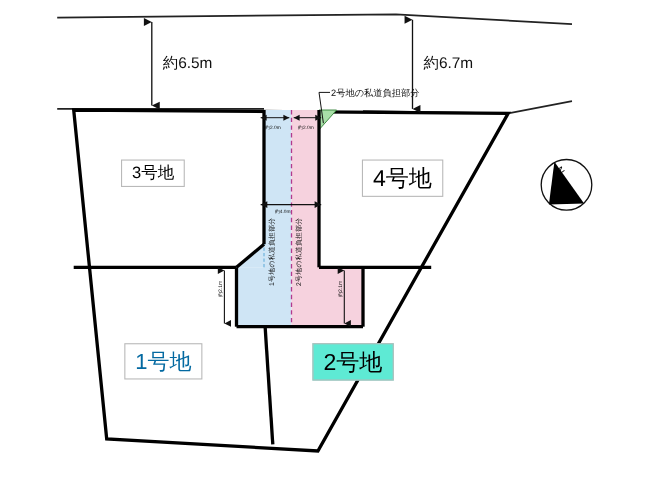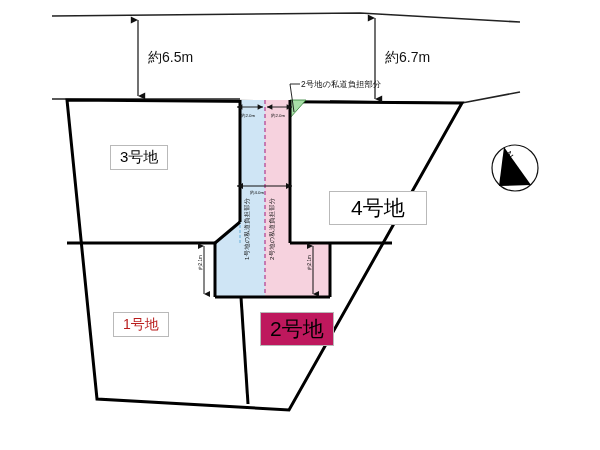--- a/index.html
+++ b/index.html
@@ -187,27 +187,27 @@
     </g>
 
   </svg>
 
   <div class="plot-box" style="position:absolute;left:110px;top:145px;background:#ffffff;
               border:1px solid #b9b9b9;padding:2px 9px;">
     <span class="plot-text-html" style="font-size:15px;color:#000;font-family:'Liberation Sans',sans-serif;">3号地</span>
   </div>
 
   <div class="plot-box" style="position:absolute;left:329px;top:145px;background:#ffffff;
-              border:1px solid #b9b9b9;padding:2px 21px;margin-top:46px;">
+              border:1px solid #b9b9b9;padding:2px 9px;">
     <span class="plot-text-html" style="font-size:21px;color:#000;font-family:'Liberation Sans',sans-serif;">4号地</span>
   </div>
 
   <div class="plot-box" style="position:absolute;left:113px;top:312px;background:#ffffff;
               border:1px solid #b9b9b9;padding:2px 9px;">
-    <span class="plot-text-html" style="font-size:14px;color:#b91c1c;font-family:'Liberation Sans',sans-serif;">1号地</span>
-  </div>
-
-  <div class="plot-box" style="position:absolute;left:260px;top:312px;background:#be185d;
+    <span class="plot-text-html" style="font-size:20px;color:#0369a1;font-family:'Liberation Sans',sans-serif;">1号地</span>
+  </div>
+
+  <div class="plot-box" style="position:absolute;left:284px;top:312px;background:#5eead4;
               border:1px solid #b9b9b9;padding:2px 9px;">
     <span class="plot-text-html" style="font-size:21px;color:#000;font-family:'Liberation Sans',sans-serif;">2号地</span>
   </div>
 
 </div>
 
 </body></html>

